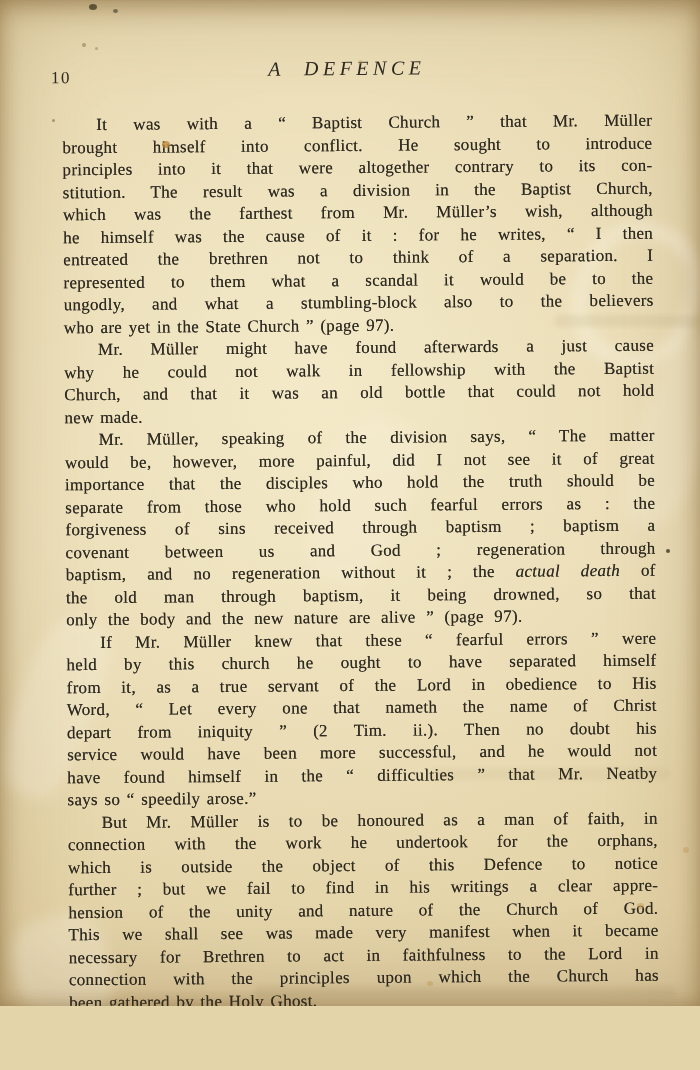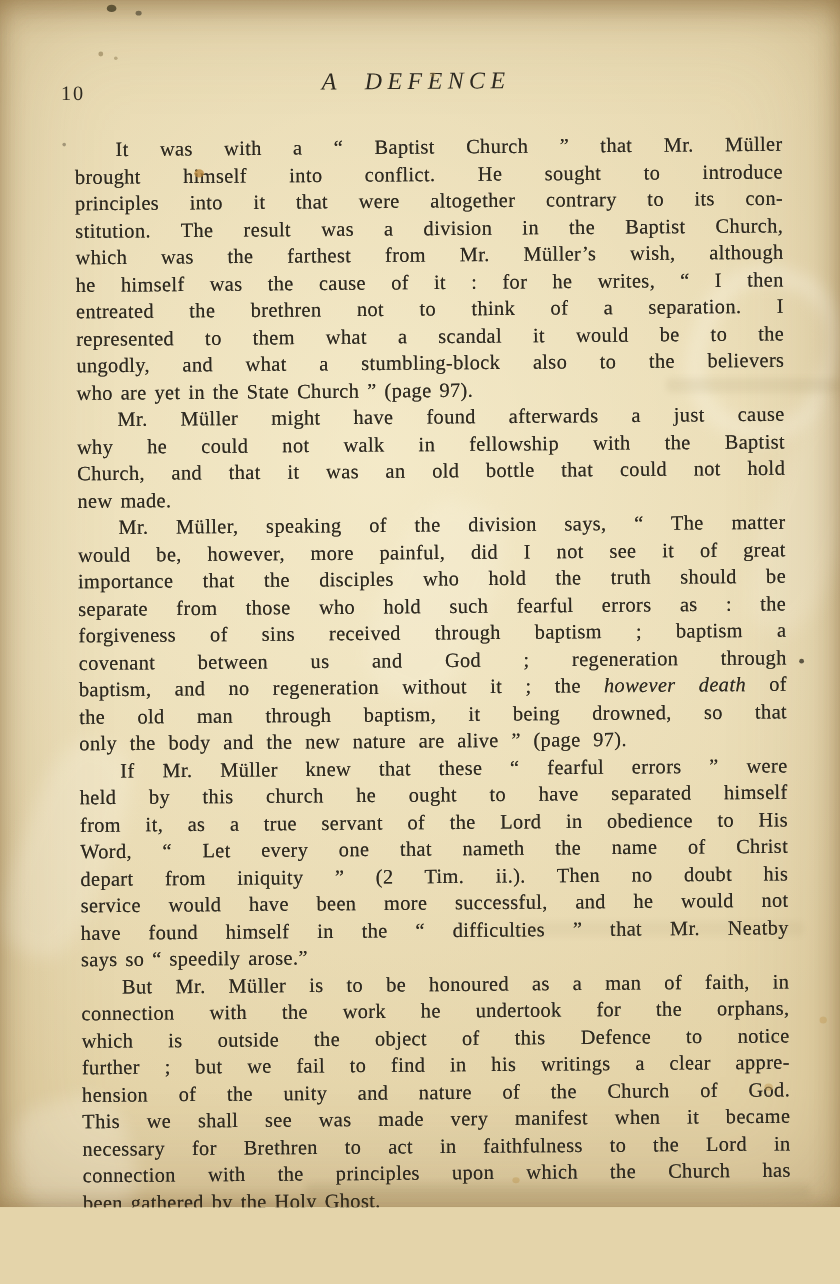--- a/index.html
+++ b/index.html
@@ -101,21 +101,21 @@
         <div class="line indent"><span>Mr. Müller might have found afterwards a just cause</span></div>
         <div class="line"><span>why he could not walk in fellowship with the Baptist</span></div>
         <div class="line"><span>Church, and that it was an old bottle that could not hold</span></div>
         <div class="line last"><span>new made.</span></div>
         <div class="line indent"><span>Mr. Müller, speaking of the division says, “ The matter</span></div>
         <div class="line"><span>would be, however, more painful, did I not see it of great</span></div>
         <div class="line"><span>importance that the disciples who hold the truth should be</span></div>
         <div class="line"><span>separate from those who hold such fearful errors as : the</span></div>
         <div class="line"><span>forgiveness of sins received through baptism ; baptism a</span></div>
         <div class="line"><span>covenant between us and God ;  regeneration through</span></div>
-        <div class="line"><span>baptism, and no regeneration without it ; the </span><i>however death</i><span> of</span></div>
+        <div class="line"><span>baptism, and no regeneration without it ; the </span><i>actual death</i><span> of</span></div>
         <div class="line"><span>the old man through baptism, it being drowned, so that</span></div>
         <div class="line last spread"><span>only the body and the new nature are alive ” (page 97).</span></div>
         <div class="line indent"><span>If Mr. Müller knew that these “ fearful errors ” were</span></div>
         <div class="line"><span>held by this church he ought to have separated himself</span></div>
         <div class="line"><span>from it, as a true servant of the Lord in obedience to His</span></div>
         <div class="line"><span>Word, “ Let every one that nameth the name of Christ</span></div>
         <div class="line"><span>depart from iniquity ” (2 Tim. ii.).  Then no doubt his</span></div>
         <div class="line"><span>service would have been more successful, and he would not</span></div>
         <div class="line"><span>have found himself in the “ difficulties ” that Mr. Neatby</span></div>
         <div class="line last"><span>says so “ speedily arose.”</span></div>

